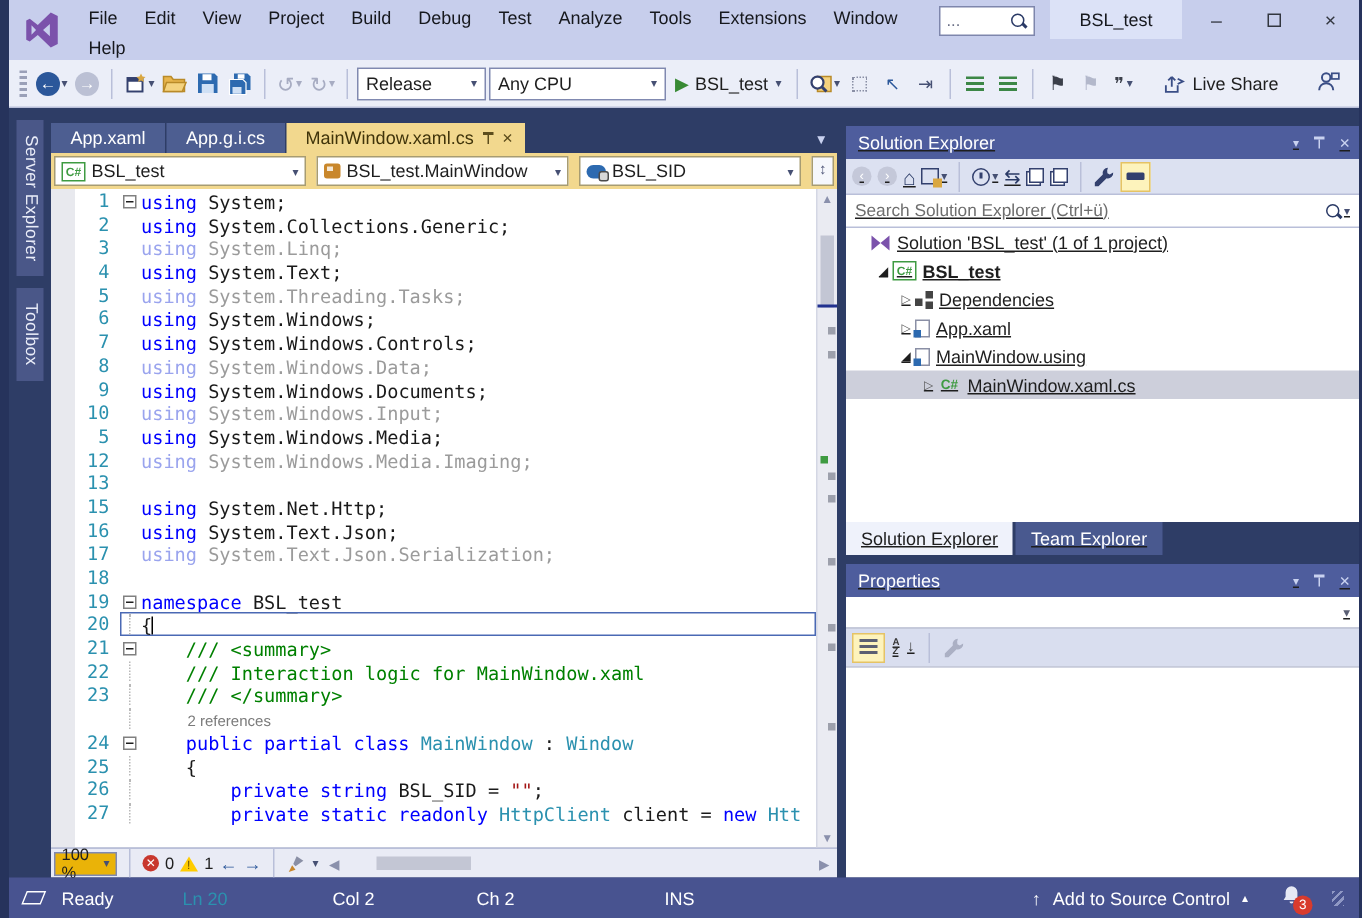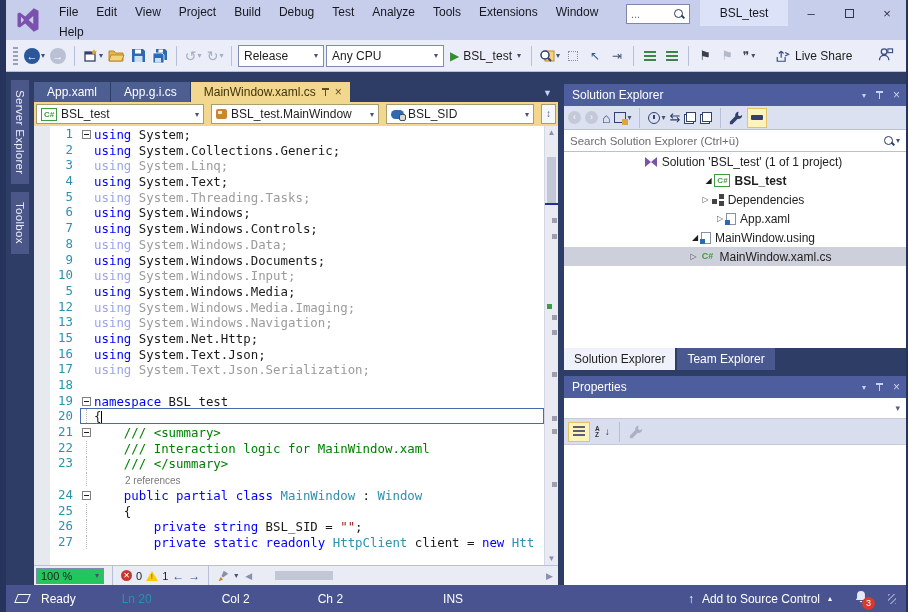--- a/index.html
+++ b/index.html
@@ -89,55 +89,55 @@
   .caret-i { display:inline-block; width:1px; height:12px; background:#000; vertical-align:-2px; }
 
   .vscroll { width:14px; flex:none; background:#EAEBF2; border-left:1px solid #D4D7E4; position:relative; }
   .vs-arrow { position:absolute; left:0; width:13px; text-align:center; color:#8A90AC; font-size:8px; }
   .vs-thumb { position:absolute; left:2px; width:9px; background:#C3C6D4; top:7%; height:11%; }
   .vmark { position:absolute; width:5px; height:5px; background:#9DA0AC; right:1px; }
   .vmark.green { background:#3F9B42; right:auto; left:2px; }
   .vline { position:absolute; left:0; right:0; height:2px; background:#21318F; }
 
   .editor-bottom { height:20px; background:#E9EBF5; border-top:1px solid #B9BFD9; display:flex; align-items:center; font-size:11px; padding:0 2px; gap:4px; flex:none; }
-  .zoom-combo { width:68px; height:16px; background:#22c55e; border:1px solid #8089B0; display:flex; align-items:center; padding:0 4px; }
+  .zoom-combo { width:42px; height:16px; background:#eab308; border:1px solid #8089B0; display:flex; align-items:center; padding:0 4px; }
   .zoom-combo .lbl { flex:1; }
   .errbadge { width:11px; height:11px; border-radius:50%; background:#C8372D; color:#fff; font-size:8px; line-height:11px; text-align:center; }
   .warnbadge { width:0; height:0; border-left:6px solid transparent; border-right:6px solid transparent; border-bottom:10px solid #FFCC00; position:relative; }
   .warnbadge::after { content:"!"; position:absolute; left:-1.5px; top:1px; font-size:8px; color:#6b5200; }
   .navarrow { color:#2B579A; font-size:12px; }
   .hscroll { flex:1; display:flex; align-items:center; height:100%; }
   .h-arrow { color:#8A90AC; font-size:9px; padding:0 3px; }
   .h-track { flex:1; position:relative; height:9px; }
   .h-thumb { position:absolute; left:7%; width:20%; top:0; height:9px; background:#C3C6D4; }
 
   .v-splitter { width:6px; flex:none; }
 
   
-  .right-col { flex:1; padding-top:12px; display:flex; flex-direction:column; }
+  .right-col { flex:1; padding-top:12px; display:flex; flex-direction:column;text-decoration:underline; }
   .panel-title { height:22px; background:#4E5D9D; color:#fff; display:flex; align-items:center; padding:0 6px 0 8px; flex:none; }
   .panel-title .pt-label { flex:1; }
   .pt-icons { display:flex; gap:10px; align-items:center; color:#C9D2F0; }
   .pt-icons .pin::before { background:#C9D2F0; } .pt-icons .pin::after { background:#C9D2F0; }
   .se-toolbar { height:24px; background:#DCE1F1; border-bottom:1px solid #B9BFD9; display:flex; align-items:center; padding:0 4px; gap:4px; flex:none; }
   .mini { font-size:12px; color:#2A3A66; display:flex; align-items:center; }
   .circ-sm { width:13px; height:13px; border-radius:50%; background:#C4C8D9; color:#fff; font-size:9px; line-height:13px; text-align:center; }
   .winicon { width:12px; height:11px; border:1.4px solid #33406e; position:relative; }
   .winicon::after { content:""; position:absolute; right:-3px; bottom:-3px; width:6px; height:6px; background:#D9A741; }
   .clock { width:12px; height:12px; border:1.4px solid #33406e; border-radius:50%; position:relative; }
   .clock::after { content:""; position:absolute; left:4px; top:2px; width:1.5px; height:4px; background:#33406e; }
   .stack { width:12px; height:12px; position:relative; }
   .stack::before { content:""; position:absolute; left:0; bottom:0; width:8px; height:8px; border:1.2px solid #33406e; background:#fff; }
   .stack::after { content:""; position:absolute; right:0; top:0; width:8px; height:8px; border:1.2px solid #33406e; background:#fff; }
   .hl-btn { background:#FDF3BC; border:1px solid #E5C365; height:20px; display:flex; align-items:center; padding:0 3px; }
   .dashicon { width:12px; height:5px; background:#33406e; border-radius:1px; }
   .se-search { height:22px; background:#fff; border-bottom:1px solid #B9BFD9; display:flex; align-items:center; padding:0 6px; flex:none; color:#6d6d6d; font-size:11.5px; }
   .se-search .lbl { flex:1; }
   .se-tree { background:#fff; height:196px; overflow:hidden; flex:none; font-size:12px; }
-  .trow { height:19px; display:flex; align-items:center;justify-content:center; }
+  .trow { height:19px; display:flex; align-items:center; }
   .trow.selected { background:#CDCFDB; }
   .tarrow { width:12px; text-align:center; font-size:8px; color:#1e1e1e; flex:none; }
   .tarrow.hollow { color:#585858; }
   .tlabel { padding-left:4px; white-space:nowrap; }
   .tlabel.bold { font-weight:bold; }
   .ic { display:inline-block; flex:none; }
   .i-sol { width:14px; height:12px; position:relative; }
   .i-sol::before { content:""; position:absolute; left:1px; top:1px; border-top:5px solid transparent; border-bottom:5px solid transparent; border-left:6px solid #7B52AB; }
   .i-sol::after { content:""; position:absolute; right:1px; top:1px; border-top:5px solid transparent; border-bottom:5px solid transparent; border-right:6px solid #7B52AB; }
   .i-csproj { width:16px; height:13px; border:1.3px solid #3F9B42; color:#3F9B42; font-size:8px; font-weight:bold; text-align:center; line-height:11px; background:#fff; }
@@ -375,21 +375,21 @@
             <div class="crow"><span class="bp"></span><span class="ln">3</span><span class="cwrap"><span class="outline"></span><span class="ctext"><span class="kd">using</span><span class="dim"> System.Linq;</span></span></span></div>
             <div class="crow"><span class="bp"></span><span class="ln">4</span><span class="cwrap"><span class="outline"></span><span class="ctext"><span class="kw">using</span><span class="t"> System.Text;</span></span></span></div>
             <div class="crow"><span class="bp"></span><span class="ln">5</span><span class="cwrap"><span class="outline"></span><span class="ctext"><span class="kd">using</span><span class="dim"> System.Threading.Tasks;</span></span></span></div>
             <div class="crow"><span class="bp"></span><span class="ln">6</span><span class="cwrap"><span class="outline"></span><span class="ctext"><span class="kw">using</span><span class="t"> System.Windows;</span></span></span></div>
             <div class="crow"><span class="bp"></span><span class="ln">7</span><span class="cwrap"><span class="outline"></span><span class="ctext"><span class="kw">using</span><span class="t"> System.Windows.Controls;</span></span></span></div>
             <div class="crow"><span class="bp"></span><span class="ln">8</span><span class="cwrap"><span class="outline"></span><span class="ctext"><span class="kd">using</span><span class="dim"> System.Windows.Data;</span></span></span></div>
             <div class="crow"><span class="bp"></span><span class="ln">9</span><span class="cwrap"><span class="outline"></span><span class="ctext"><span class="kw">using</span><span class="t"> System.Windows.Documents;</span></span></span></div>
             <div class="crow"><span class="bp"></span><span class="ln">10</span><span class="cwrap"><span class="outline"></span><span class="ctext"><span class="kd">using</span><span class="dim"> System.Windows.Input;</span></span></span></div>
             <div class="crow"><span class="bp"></span><span class="ln">5</span><span class="cwrap"><span class="outline"></span><span class="ctext"><span class="kw">using</span><span class="t"> System.Windows.Media;</span></span></span></div>
             <div class="crow"><span class="bp"></span><span class="ln">12</span><span class="cwrap"><span class="outline"></span><span class="ctext"><span class="kd">using</span><span class="dim"> System.Windows.Media.Imaging;</span></span></span></div>
-            <div class="crow"><span class="bp"></span><span class="ln">13</span><span class="cwrap"><span class="outline"></span><span class="ctext"><span class="kd">using</span><span class="dim"> System.Windows.Navigation;</span></span></span></div>
+            <div class="crow"><span class="bp"></span><span class="ln">13</span><span class="cwrap"><span class="outline"></span></span></div>
             <div class="crow"><span class="bp"></span><span class="ln">15</span><span class="cwrap"><span class="outline"></span><span class="ctext"><span class="kw">using</span><span class="t"> System.Net.Http;</span></span></span></div>
             <div class="crow"><span class="bp"></span><span class="ln">16</span><span class="cwrap"><span class="outline"></span><span class="ctext"><span class="kw">using</span><span class="t"> System.Text.Json;</span></span></span></div>
             <div class="crow"><span class="bp"></span><span class="ln">17</span><span class="cwrap"><span class="outline"></span><span class="ctext"><span class="kd">using</span><span class="dim"> System.Text.Json.Serialization;</span></span></span></div>
             <div class="crow"><span class="bp"></span><span class="ln">18</span><span class="cwrap"><span class="outline"></span><span class="ctext"></span></span></div>
             <div class="crow"><span class="bp"></span><span class="ln">19</span><span class="cwrap"><span class="outline"><span class="fbox"></span></span><span class="ctext"><span class="kw">namespace</span><span class="t"> BSL_test</span></span></span></div>
             <div class="crow cur"><span class="bp"></span><span class="ln">20</span><span class="cwrap"><span class="outline"><span class="gline"></span></span><span class="ctext"><span class="t">{</span><span class="caret-i"></span></span></span></div>
             <div class="crow"><span class="bp"></span><span class="ln">21</span><span class="cwrap"><span class="outline"><span class="fbox"></span></span><span class="ctext"><span class="cmt">    /// &lt;summary&gt;</span></span></span></div>
             <div class="crow"><span class="bp"></span><span class="ln">22</span><span class="cwrap"><span class="outline"><span class="gline"></span></span><span class="ctext"><span class="cmt">    /// Interaction logic for MainWindow.xaml</span></span></span></div>
             <div class="crow"><span class="bp"></span><span class="ln">23</span><span class="cwrap"><span class="outline"><span class="gline"></span></span><span class="ctext"><span class="cmt">    /// &lt;/summary&gt;</span></span></span></div>
             <div class="crow"><span class="bp"></span><span class="ln"></span><span class="cwrap"><span class="outline"><span class="gline"></span></span><span class="ctext"><span class="lens">2 references</span></span></span></div>

